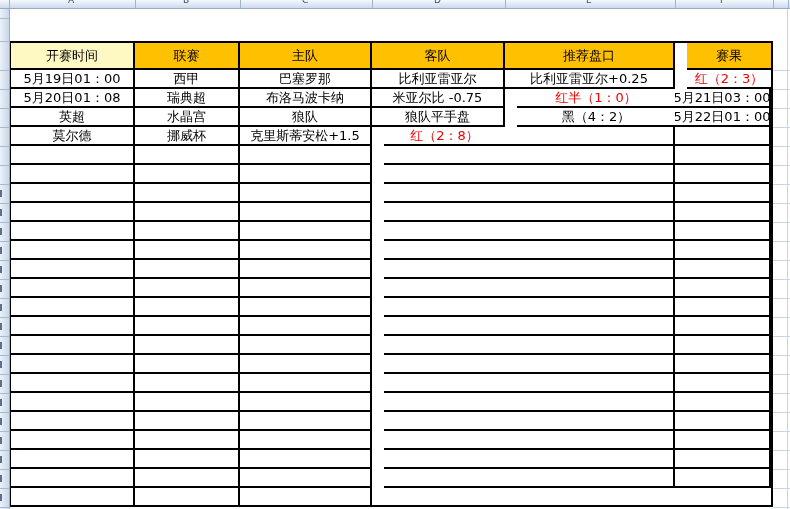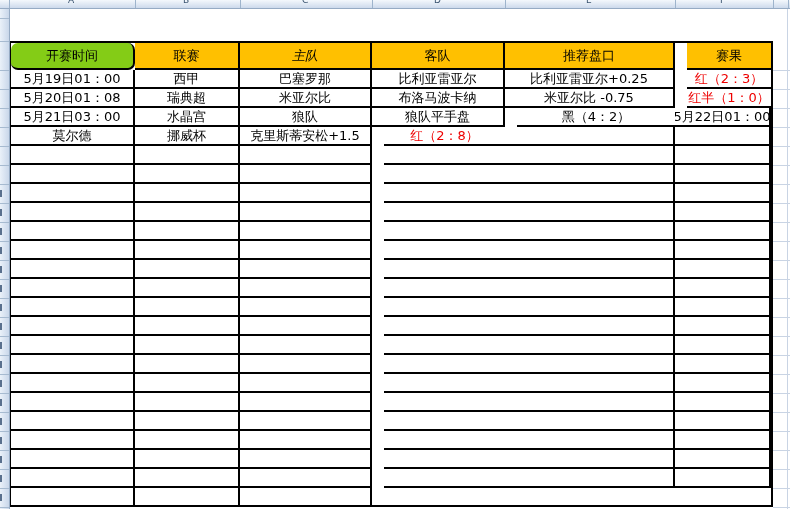--- a/index.html
+++ b/index.html
@@ -153,39 +153,39 @@
       <div class="gl-h" style="left: 773px; width: 17px; top: 431px;"></div>
       <div class="gl-h" style="left: 773px; width: 17px; top: 450px;"></div>
       <div class="gl-h" style="left: 773px; width: 17px; top: 469px;"></div>
       <div class="gl-h" style="left: 773px; width: 17px; top: 488px;"></div>
       <div class="gl-h" style="left: 773px; width: 17px; top: 507px;"></div>
     </div>
 
   <div class="sheet-title">历史推荐结果</div>
 
   <div class="table" id="tableGrid">
-    <div class="th" style="background: #84cc16; border-radius: 7px;">开赛时间</div>
+    <div class="th" style="background: #fef9c3;">开赛时间</div>
     <div class="th" style="background: rgb(255, 192, 0);">联赛</div>
-    <div class="th" style="background: rgb(255, 192, 0); font-style: italic;">主队</div>
+    <div class="th" style="background: rgb(255, 192, 0);">主队</div>
     <div class="th" style="background: rgb(255, 192, 0);">客队</div>
     <div class="th" style="background: rgb(255, 192, 0);">推荐盘口</div>
     <div class="th last" style="background: rgb(255, 192, 0);">赛果</div>
   <div class="td">5月19日01：00</div>
       <div class="td">西甲</div>
       <div class="td">巴塞罗那</div>
       <div class="td">比利亚雷亚尔</div>
       <div class="td">比利亚雷亚尔+0.25</div>
       <div class="td last red">红（2：3）</div>
       <div class="td">5月20日01：08</div>
       <div class="td">瑞典超</div>
-      <div class="td">米亚尔比</div>
       <div class="td">布洛马波卡纳</div>
       <div class="td">米亚尔比 -0.75</div>
       <div class="td last red">红半（1：0）</div>
       <div class="td">5月21日03：00</div>
+      <div class="td">英超</div>
       <div class="td">水晶宫</div>
       <div class="td">狼队</div>
       <div class="td">狼队平手盘</div>
       <div class="td last">黑（4：2）</div>
       <div class="td">5月22日01：00</div>
       <div class="td">莫尔德</div>
       <div class="td">挪威杯</div>
       <div class="td">克里斯蒂安松+1.5</div>
       <div class="td last red">红（2：8）</div>
       <div class="td"></div>

